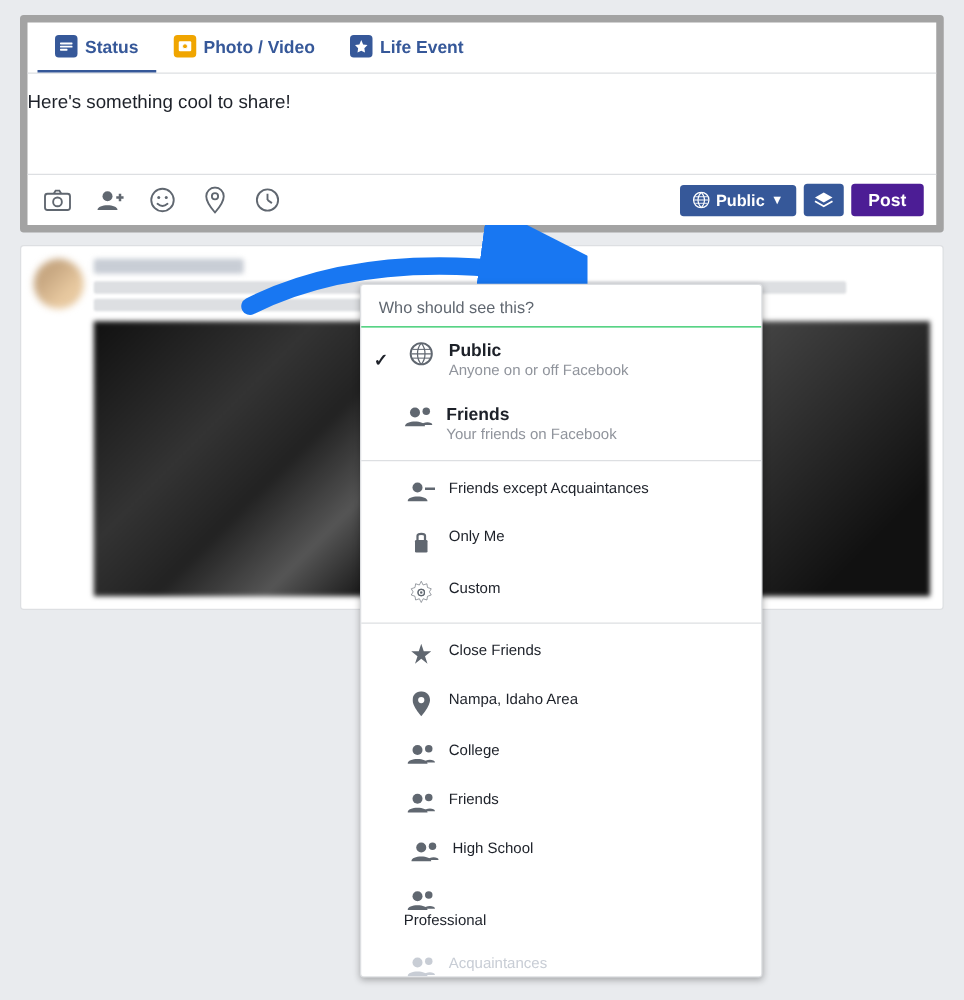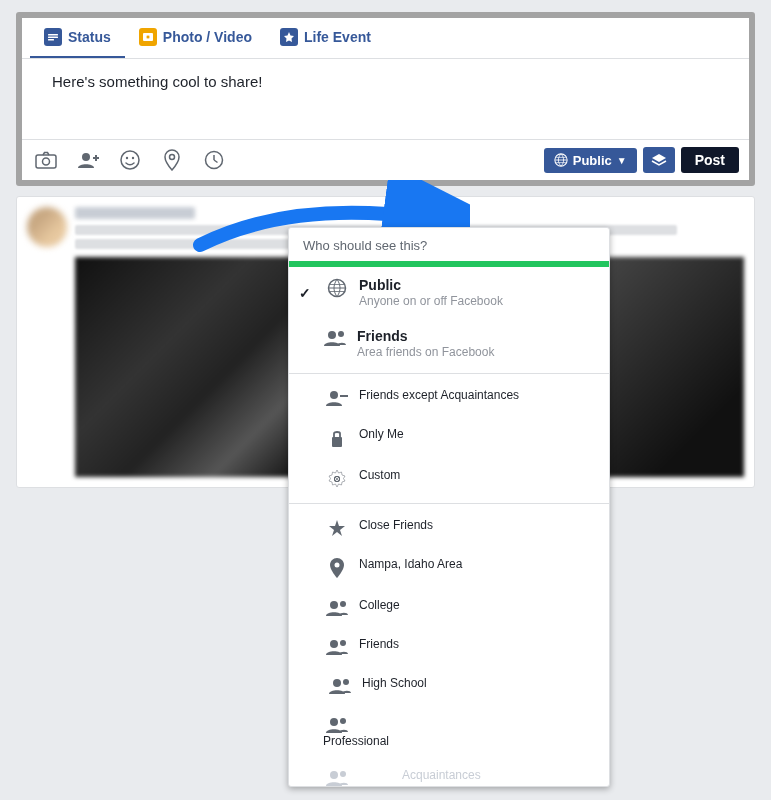--- a/index.html
+++ b/index.html
@@ -77,26 +77,25 @@
       border-radius: 3px;
       width: 18px;
       height: 18px;
       display: inline-flex;
       align-items: center;
       justify-content: center;
     }
 
     
     .composer-textarea {
-      padding: 12px 14px;
+      padding: 12px 0;
       min-height: 80px;
       font-size: 15px;
       color: #1d2129;
       line-height: 1.4;
-      margin-left: 16px;
     }
 
     
     .action-bar {
       display: flex;
       align-items: center;
       padding: 6px 10px;
       border-top: 1px solid #dddfe2;
       position: relative;
     }
@@ -150,21 +149,21 @@
       border-radius: 3px;
       padding: 5px 8px;
       cursor: pointer;
       display: flex;
       align-items: center;
       justify-content: center;
       font-size: 14px;
     }
 
     .post-btn {
-      background: #0f172a;
+      background: #4c1d95;
       color: #fff;
       border: none;
       border-radius: 3px;
       padding: 5px 14px;
       font-size: 14px;
       font-weight: 600;
       cursor: pointer;
     }
 
     
@@ -186,21 +185,21 @@
       border-radius: 3px;
       box-shadow: 0 2px 6px rgba(0,0,0,0.3);
       width: 322px;
       z-index: 100;
     }
 
     .dropdown-header {
       padding: 10px 14px 8px 14px;
       font-size: 13px;
       color: #606770;
-      border-bottom: 6px solid #22c55e;
+      border-bottom: 1px solid #22c55e;
     }
 
     .dropdown-item {
       display: flex;
       align-items: flex-start;
       padding: 10px 14px;
       cursor: pointer;
       position: relative;
     }
 
@@ -487,21 +486,21 @@
       <span class="item-icon" style="margin-left:-2px;">
         <svg width="22" height="18" viewBox="0 0 22 18" fill="#606770">
           <circle cx="8" cy="6" r="4"></circle>
           <path d="M0 17 C0 12 16 12 16 17"></path>
           <circle cx="17" cy="5" r="3"></circle>
           <path d="M13 16 C14 13 22 13 22 16"></path>
         </svg>
       </span>
       <div class="item-content">
         <span class="item-title">Friends</span>
-        <span class="item-subtitle">Area friends on Facebook</span>
+        <span class="item-subtitle">Your friends on Facebook</span>
       </div>
     </div>
 
     <hr class="dropdown-separator">
 
     <div class="dropdown-item simple" style="padding-left: 34px;">
       <span class="item-icon">
         <svg width="22" height="18" viewBox="0 0 22 18" fill="#606770">
           <circle cx="8" cy="6" r="4"></circle>
           <path d="M0 17 C0 12 16 12 16 17"></path>
@@ -623,18 +622,18 @@
     <div class="dropdown-item simple" style="padding-left: 34px; overflow: hidden; height: 28px;">
       <span class="item-icon">
         <svg width="22" height="18" viewBox="0 0 22 18" fill="#c8cdd5">
           <circle cx="8" cy="6" r="4"></circle>
           <path d="M0 17 C0 12 16 12 16 17"></path>
           <circle cx="17" cy="5" r="3"></circle>
           <path d="M13 16 C14 13 22 13 22 16"></path>
         </svg>
       </span>
       <div class="item-content">
-        <span class="item-title" style="font-weight:400; color:#c8cdd5;margin-left:43px;">Acquaintances</span>
+        <span class="item-title" style="font-weight:400; color:#c8cdd5;">Acquaintances</span>
       </div>
     </div>
   </div>
 
 </div>
 
 </body></html>

